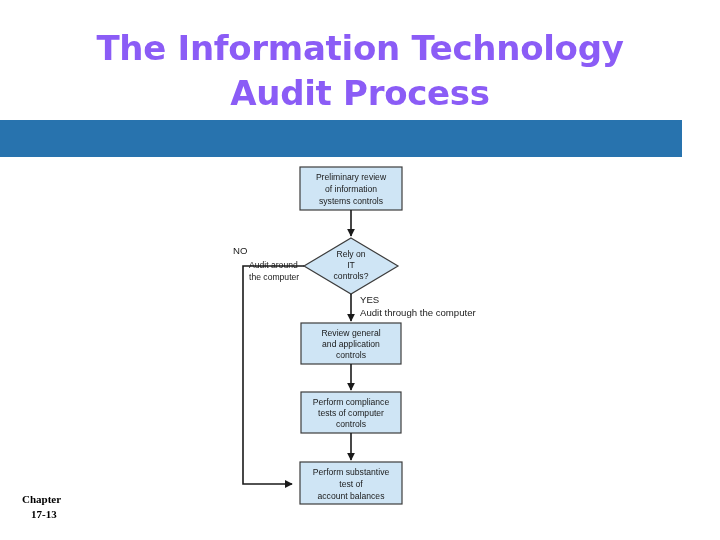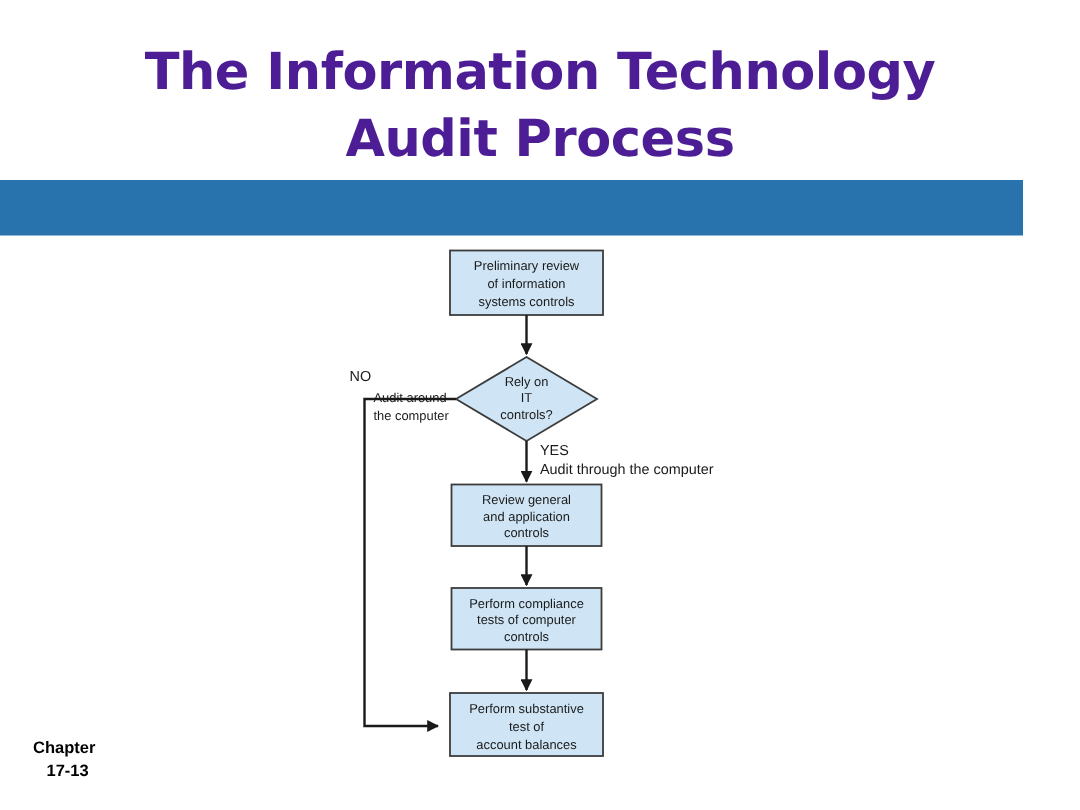--- a/index.html
+++ b/index.html
@@ -20,40 +20,40 @@
     position: absolute;
     left: 0;
     top: 26px;
     width: 720px;
     text-align: center;
     font-family: "DejaVu Sans", sans-serif;
     font-weight: bold;
     font-size: 34px;
     line-height: 45px;
     letter-spacing: -0.3px;
-    color: #4c1d95;
+    color: #8b5cf6;
     white-space: pre-line;
   }
 
   
   #banner-bar {
     position: absolute;
     left: 0;
     top: 120px;
     width: 682px;
     height: 37px;
     background: #2873ae;
   }
 
   
   #chapter-footer {
     position: absolute;
     left: 22px;
     top: 492px;
-    font-family: Liberation Sans, sans-serif;
+    font-family: Liberation Serif, serif;
     font-weight: bold;
     font-size: 11px;
     line-height: 15px;
     color: #000000;
   }
   #chapter-footer .num {
     display: block;
     padding-left: 9px;
   }
 

